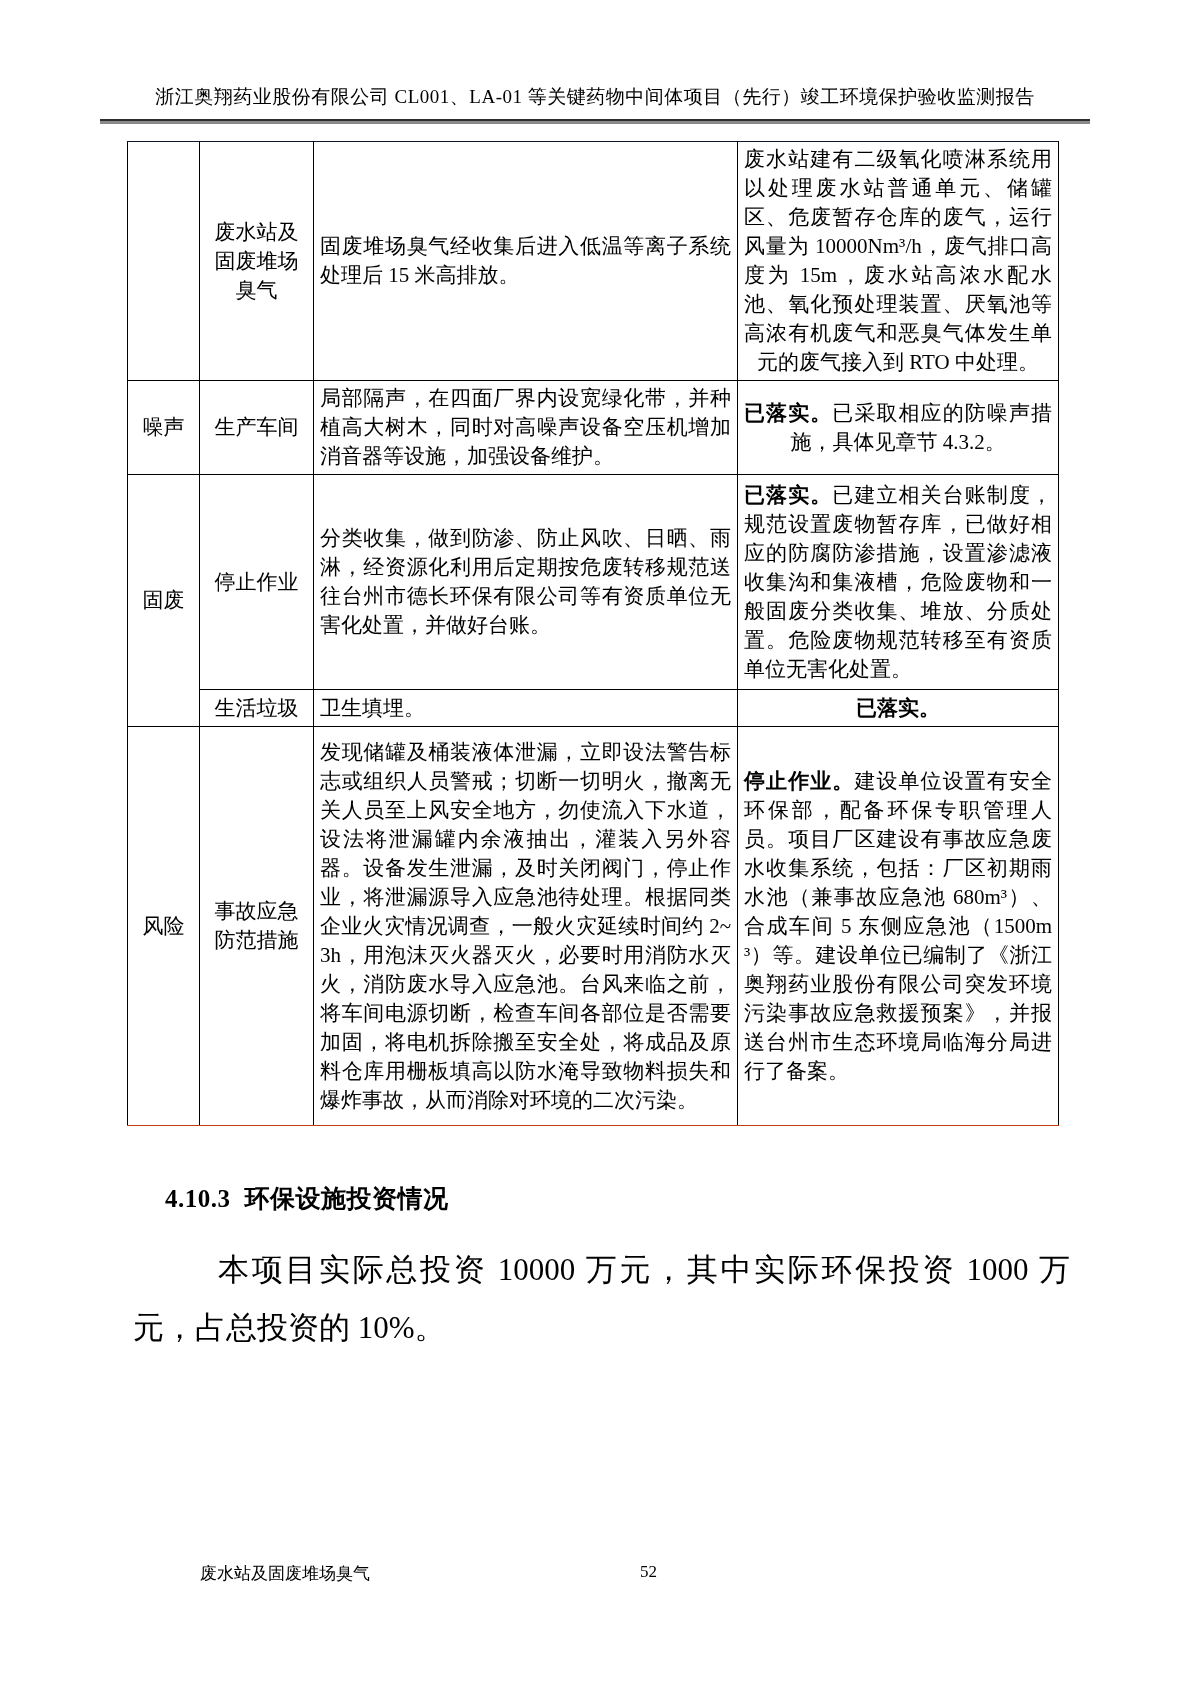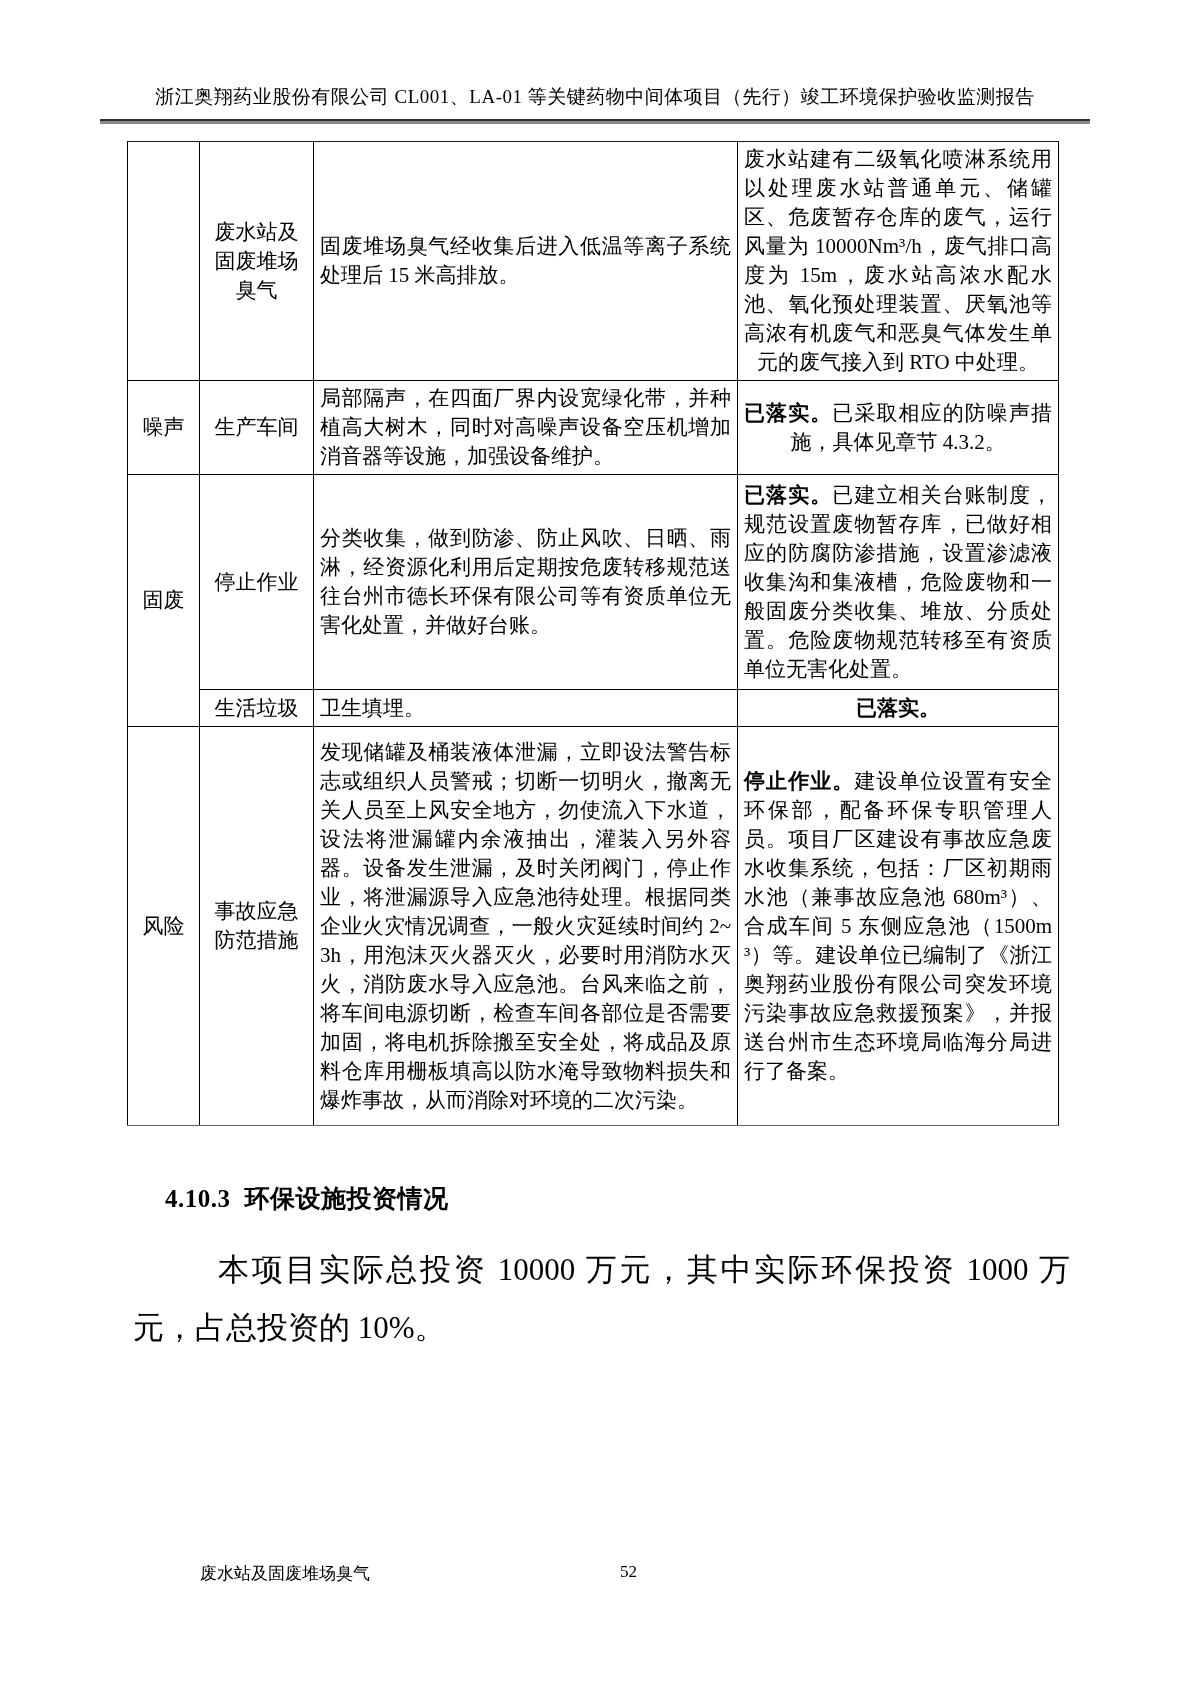--- a/index.html
+++ b/index.html
@@ -69,21 +69,21 @@
     text-align:justify;
     text-justify:inter-ideograph;
     word-break:break-all;
   }
   .page-footer span{
     position:absolute;
     top:1562px;
     font-size:17px;
   }
   .footer-org{left:200px;}
-  .footer-page{left:620px;}
+  .footer-page{left:640px;}
 </style>
 </head>
 <body>
 
 <div class="page">
 
   <div class="report-header">浙江奥翔药业股份有限公司 CL001、LA-01 等关键药物中间体项目（先行）竣工环境保护验收监测报告</div>
   <div class="header-rule"></div>
 
   <table class="measures-table">

